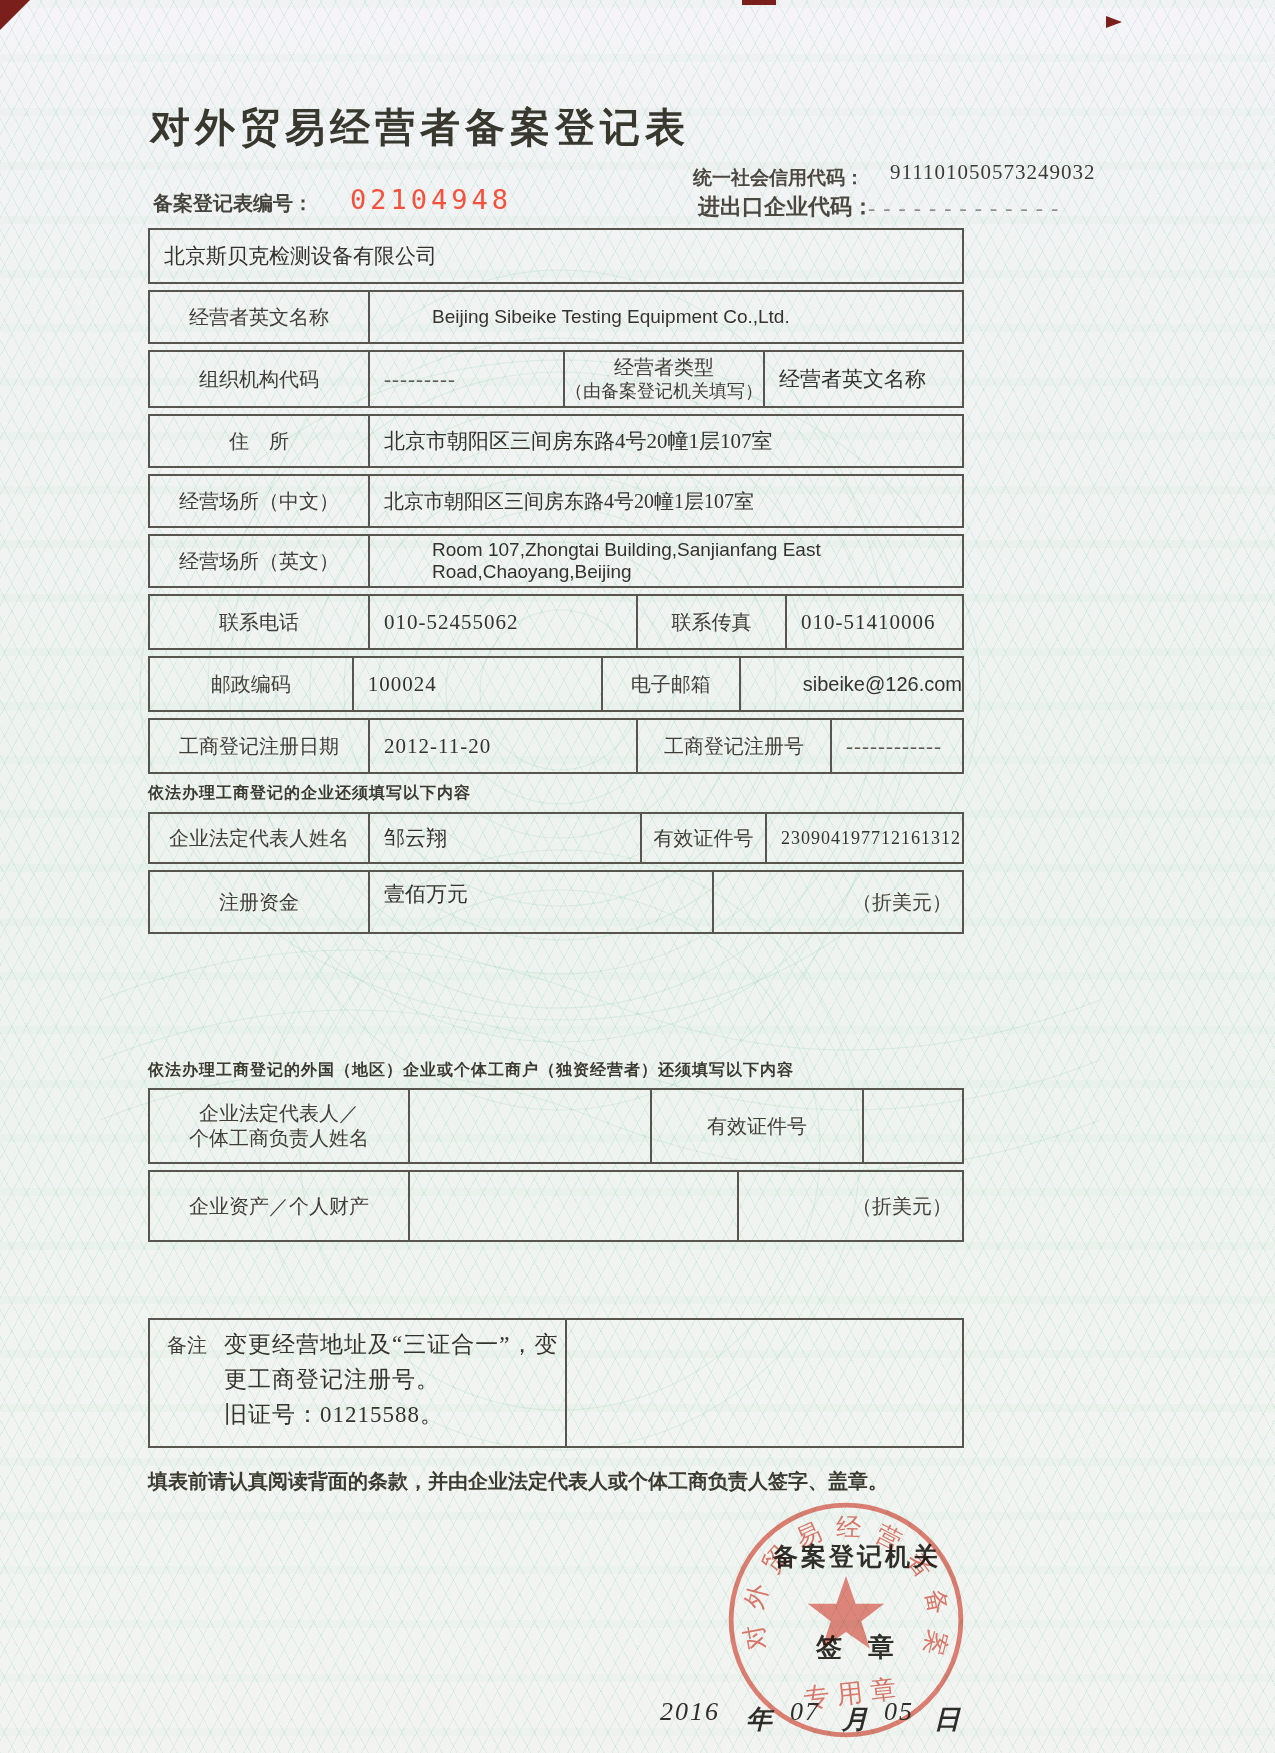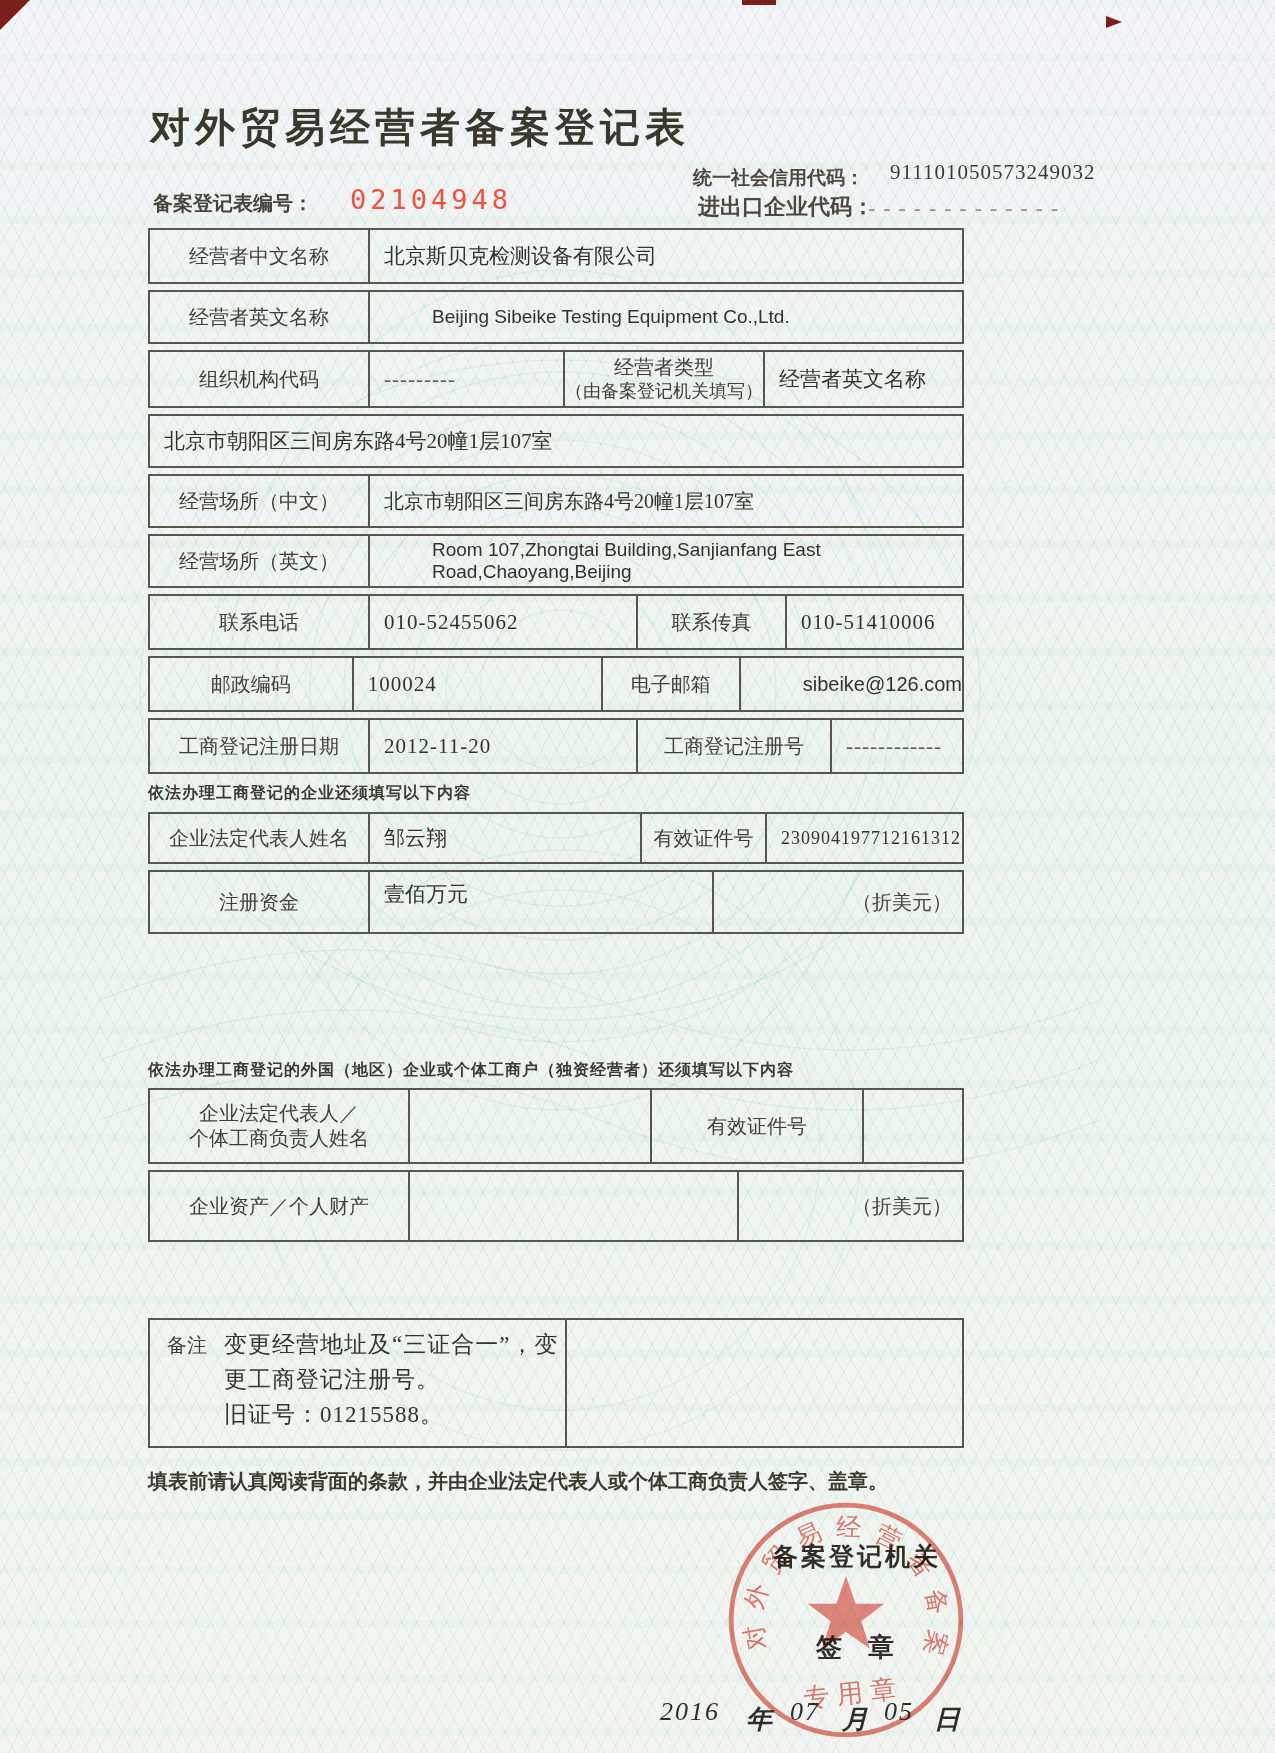--- a/index.html
+++ b/index.html
@@ -121,37 +121,37 @@
 
   <div class="abs code-label credit-label">统一社会信用代码：</div>
   <div class="abs credit-value">911101050573249032</div>
   <div class="abs code-label ie-label">进出口企业代码：</div>
   <div class="abs ie-blank">-------------</div>
   <div class="abs formno-label">备案登记表编号：</div>
   <div class="abs formno-value">02104948</div>
 
   <div class="abs tbl" style="top:228px">
     <div class="row" style="height:56px">
-      <div class="cell lbl" style="width:220px">经营者中文名称</div>
       <div class="cell val" style="flex:1">北京斯贝克检测设备有限公司</div>
     </div>
     <div class="row" style="height:54px">
       <div class="cell lbl" style="width:220px">经营者英文名称</div>
       <div class="cell val val-en" style="flex:1">Beijing Sibeike Testing Equipment Co.,Ltd.</div>
     </div>
     <div class="row" style="height:58px">
       <div class="cell lbl" style="width:220px">组织机构代码</div>
       <div class="cell val dash" style="width:195px">---------</div>
       <div class="cell lbl" style="width:200px">
         <span>经营者类型</span>
         <span class="sub">（由备案登记机关填写）</span>
       </div>
       <div class="cell val" style="flex:1">经营者英文名称</div>
     </div>
     <div class="row" style="height:54px">
+      <div class="cell lbl" style="width:220px">住　所</div>
       <div class="cell val" style="flex:1">北京市朝阳区三间房东路4号20幢1层107室</div>
     </div>
     <div class="row" style="height:54px">
       <div class="cell lbl" style="width:220px">经营场所（中文）</div>
       <div class="cell val" style="flex:1;font-size:20px">北京市朝阳区三间房东路4号20幢1层107室</div>
     </div>
     <div class="row" style="height:54px">
       <div class="cell lbl" style="width:220px">经营场所（英文）</div>
       <div class="cell val val-en" style="flex:1">Room 107,Zhongtai Building,Sanjianfang East Road,Chaoyang,Beijing</div>
     </div>

